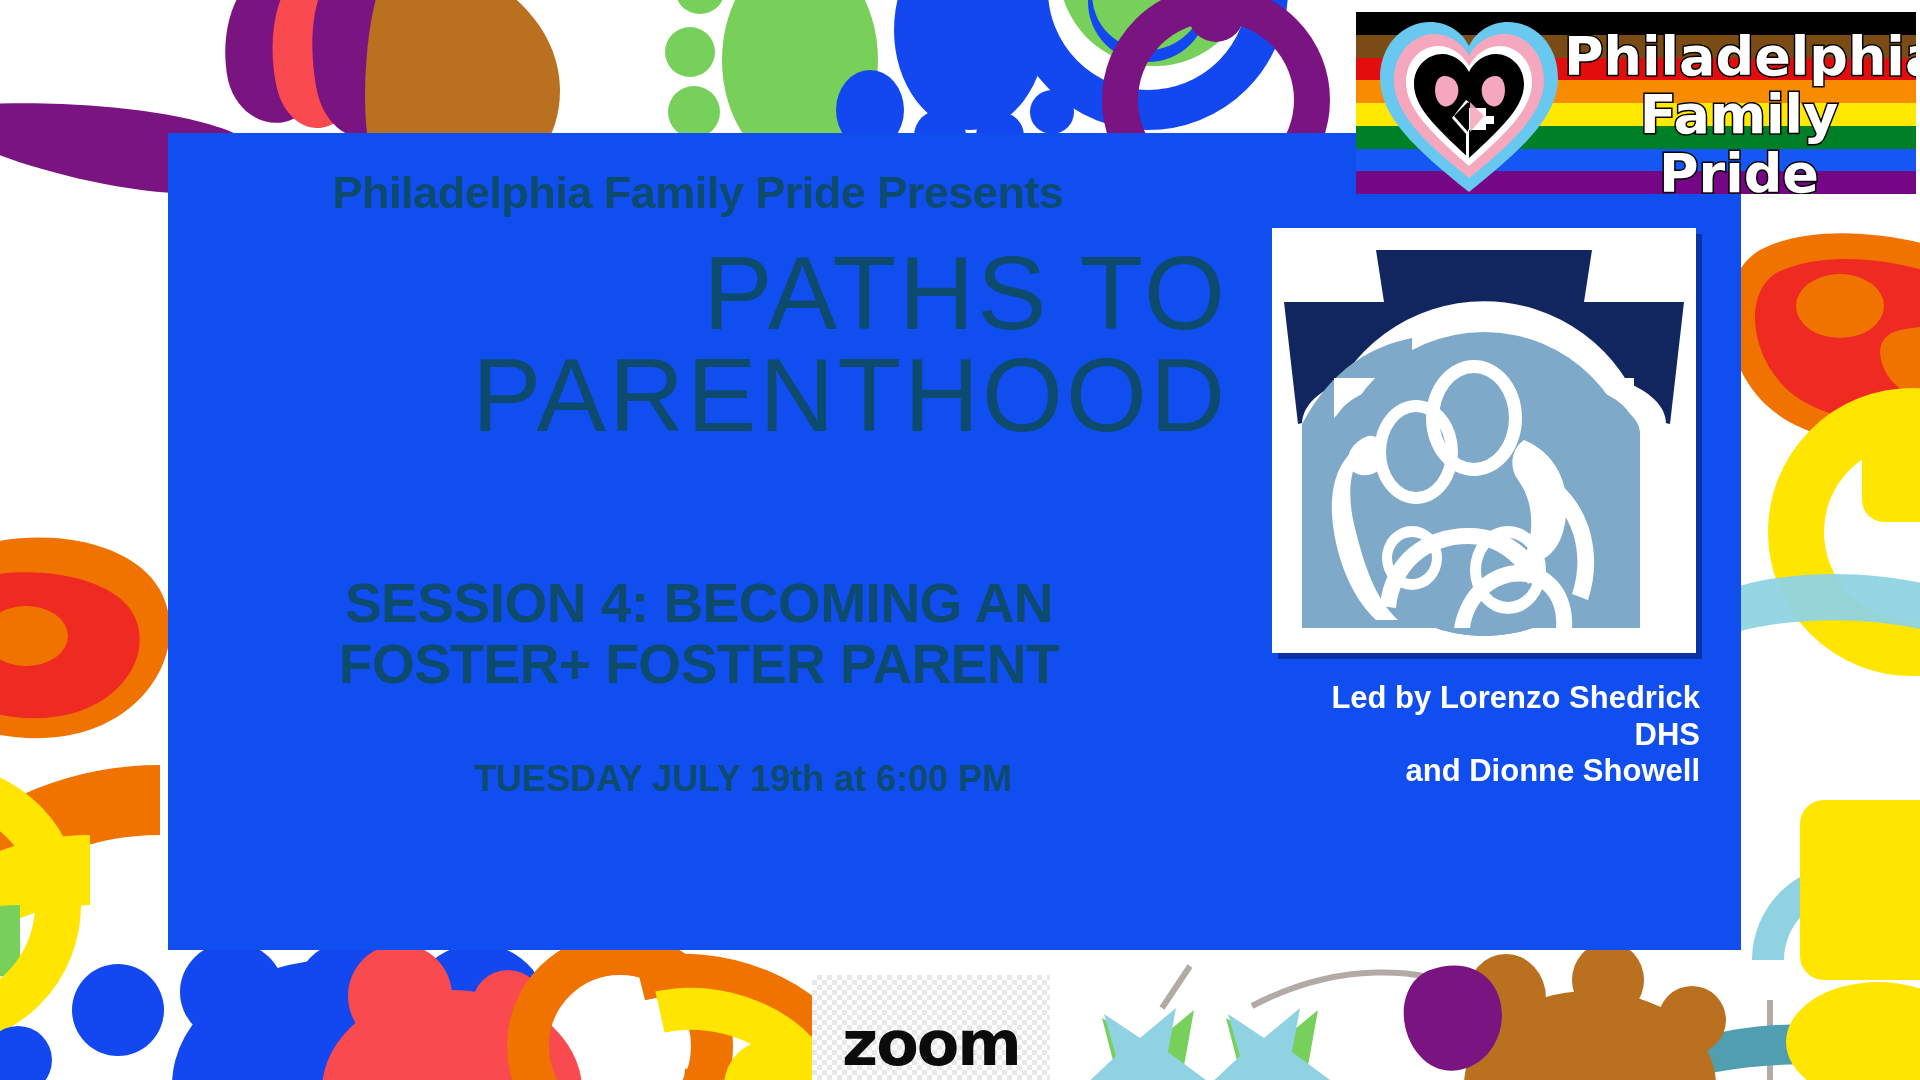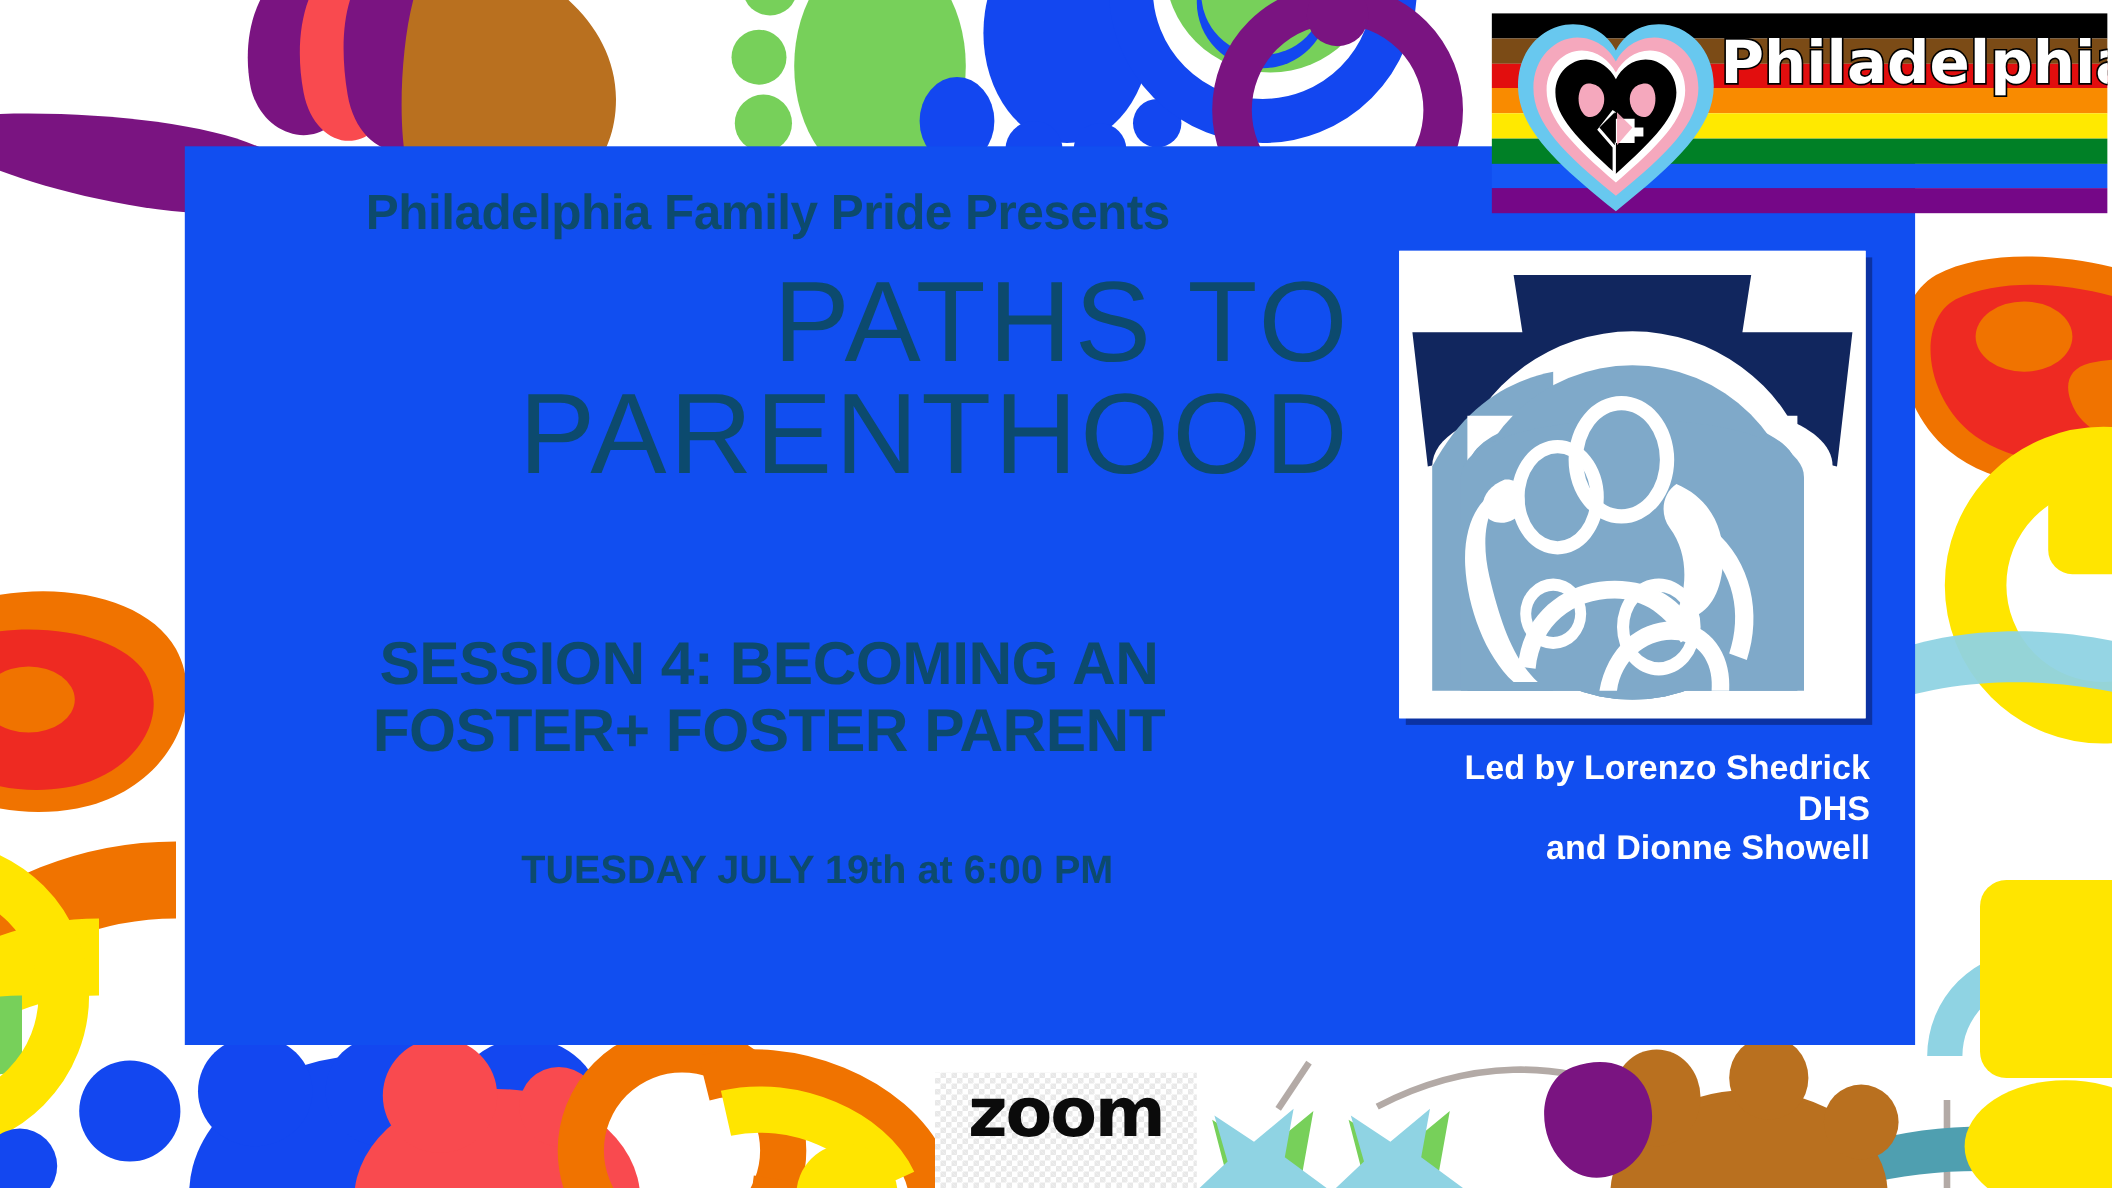--- a/index.html
+++ b/index.html
@@ -35,21 +35,21 @@
     font-size:104px;font-weight:normal;line-height:0.98;
     letter-spacing:3px;
     text-align:right;
   }
   #session-line{
     position:absolute;top:440px;left:16px;width:1030px;
     font-size:55px;font-weight:bold;line-height:1.1;letter-spacing:-0.5px;
   }
   #date-line{
     position:absolute;top:625px;left:60px;width:1030px;
-    font-size:36px;font-weight:bold;letter-spacing:0px;margin-top:12px;
+    font-size:36px;font-weight:bold;letter-spacing:0px;
   }
 
   
   #presenter-block{
     position:absolute;left:1250px;top:680px;width:450px;
     color:#fff;text-align:right;
     font-size:31px;font-weight:bold;line-height:1.18;
   }
   #presenter-block div{white-space:nowrap;}
 
@@ -76,27 +76,27 @@
     color:#ffffff;
     -webkit-text-stroke:3px #000;
     paint-order:stroke fill;
     letter-spacing:0px;
   }
   #pfp-text span{display:block;}
   #pfp-heart{position:absolute;left:18px;top:4px;width:190px;height:178px;}
 
   
   #zoom-logo{
-    position:absolute;left:850px;top:975px;width:238px;height:105px;
+    position:absolute;left:812px;top:975px;width:238px;height:105px;
     background-image:
       linear-gradient(45deg,#e8e8e8 25%,transparent 25%,transparent 75%,#e8e8e8 75%),
       linear-gradient(45deg,#e8e8e8 25%,#fff 25%,#fff 75%,#e8e8e8 75%);
     background-size:10px 10px;
     background-position:0 0,5px 5px;
-    display:flex;align-items:flex-start;justify-content:center;
+    display:flex;align-items:flex-end;justify-content:center;
   }
   #zoom-wordmark{
     font-family:"DejaVu Sans", sans-serif;
     font-size:62px;font-weight:bold;color:#0b0b0b;letter-spacing:-2px;
   }
 
   svg{display:block;overflow:visible;}
 </style>
 </head>
 <body>
@@ -447,20 +447,21 @@
       <path d="M70 60 C 80 60 86 68 84 78 C 82 88 72 94 66 88 C 58 80 60 60 70 60 Z" fill="#f5a8bd"></path>
       <path d="M122 60 C 132 60 134 80 126 88 C 120 94 110 88 108 78 C 106 68 112 60 122 60 Z" fill="#f5a8bd"></path>
 
       <path d="M95 92 L112 92 L112 100 L120 100 L120 108 L112 108 L112 114 L95 114 Z" fill="#ffffff"></path>
       <path d="M95 86 L82 100 L95 114 L95 142 L92 142 L92 118 L78 102 L92 84 Z" fill="#ffffff"></path>
       <path d="M96 86 L110 100 L96 116 Z" fill="#f5a8bd" opacity="0.9"></path>
       <path d="M94 86 L80 100 L94 116 Z" fill="#000000"></path>
     </svg>
     <div id="pfp-text">
       <span>Philadelphia</span>
+      <span>Family Pride</span>
     </div>
   </div>
 
   <div id="presenter-block">
     <div>Led by Lorenzo Shedrick</div>
     <div>DHS</div>
     <div>and Dionne Showell</div>
   </div>
 
   <div id="zoom-logo">

